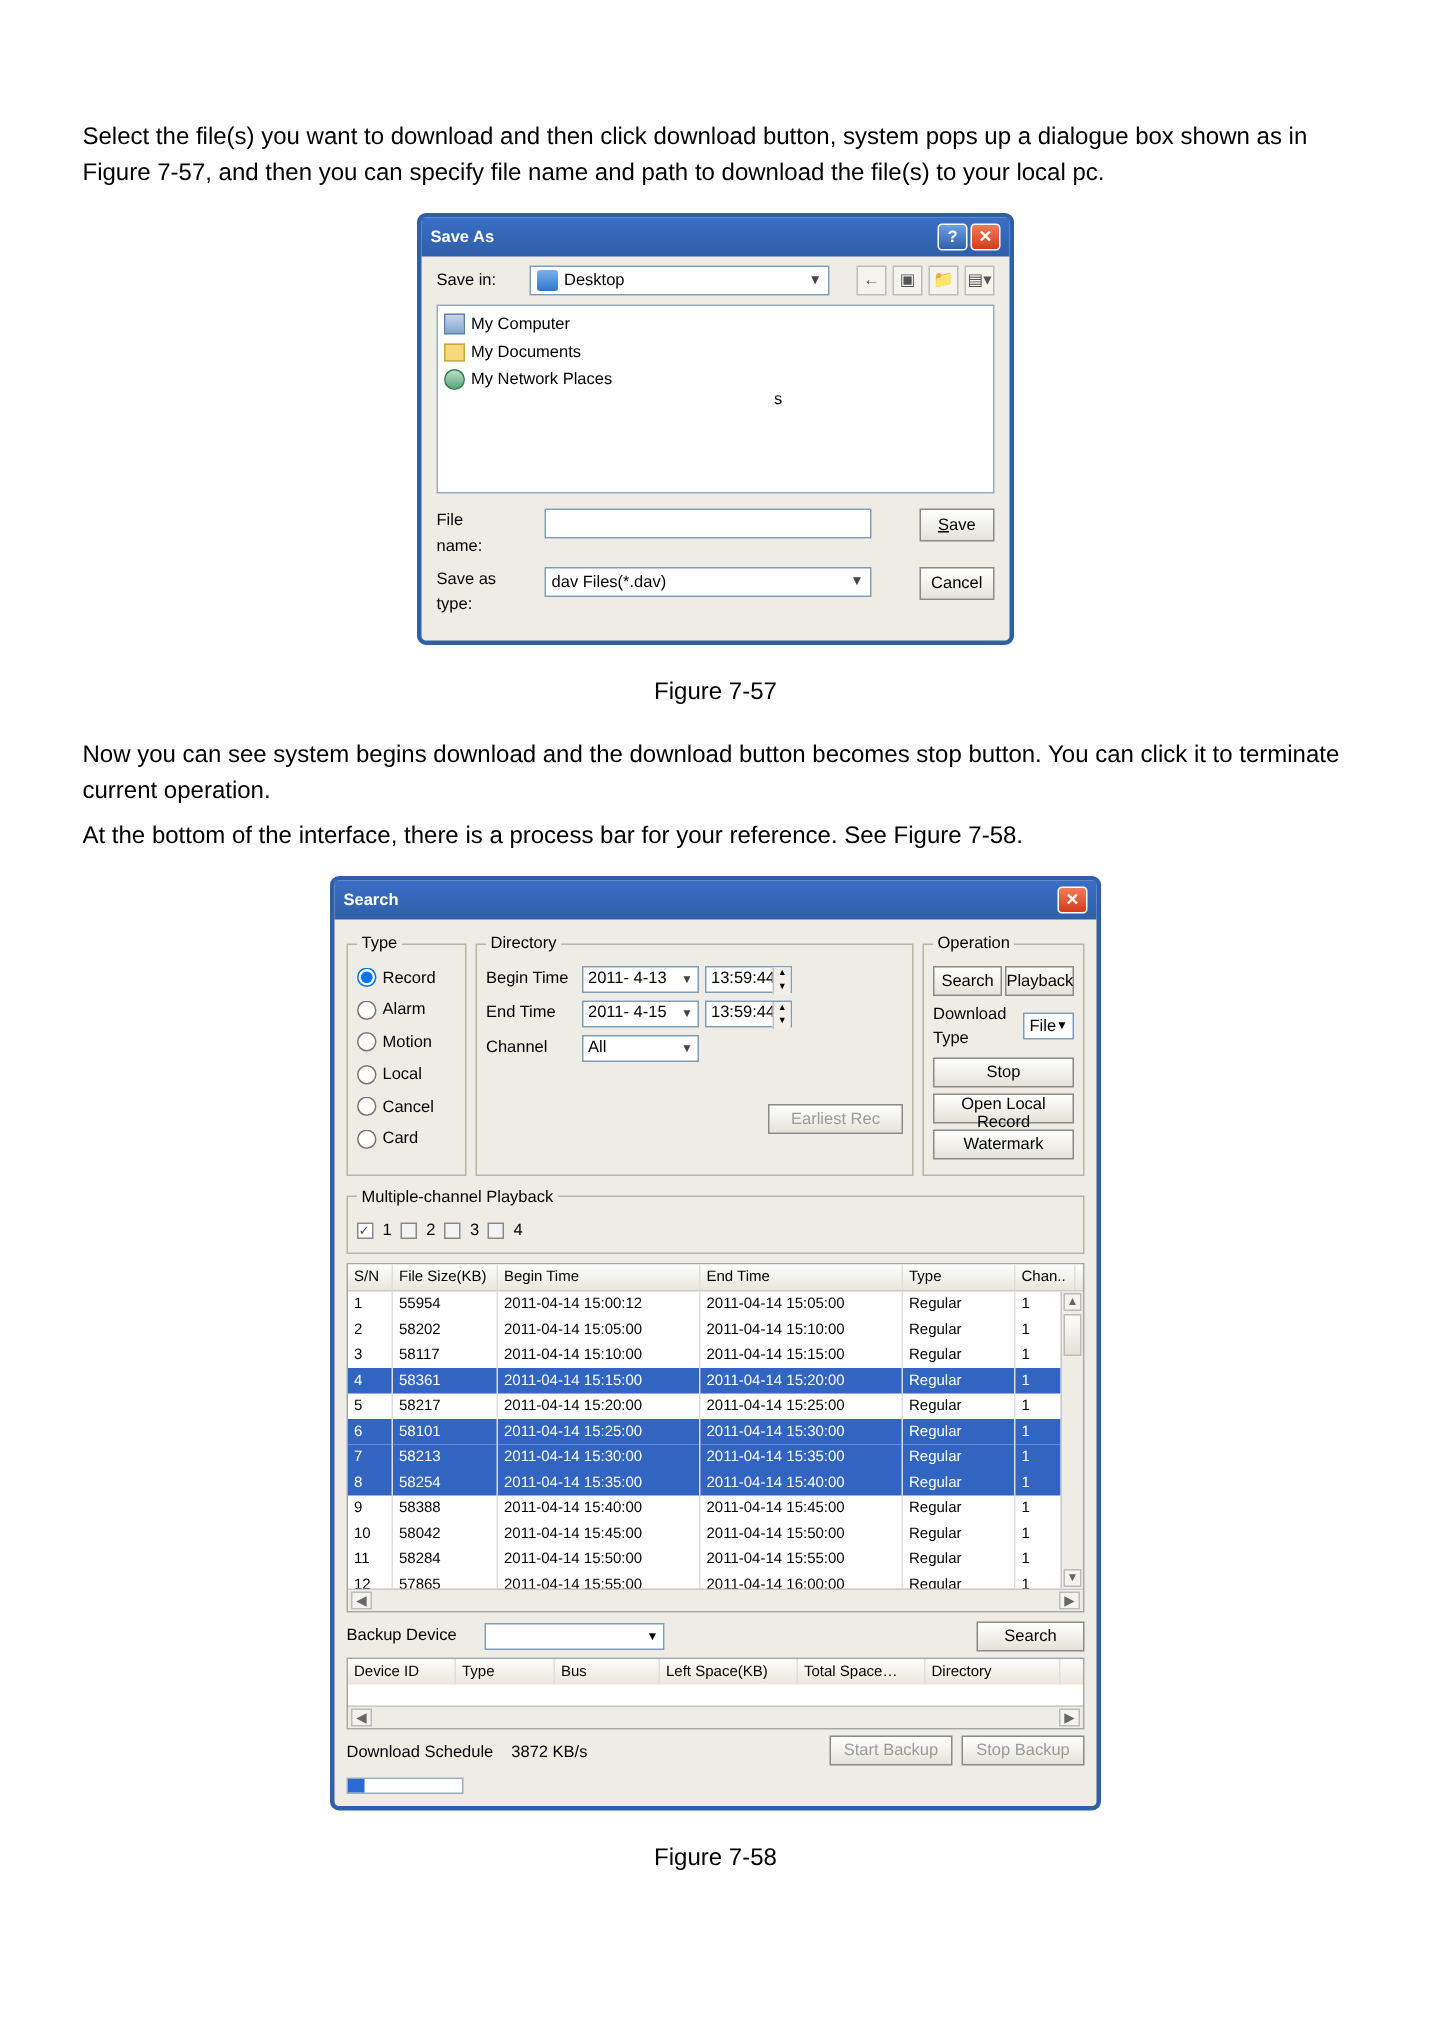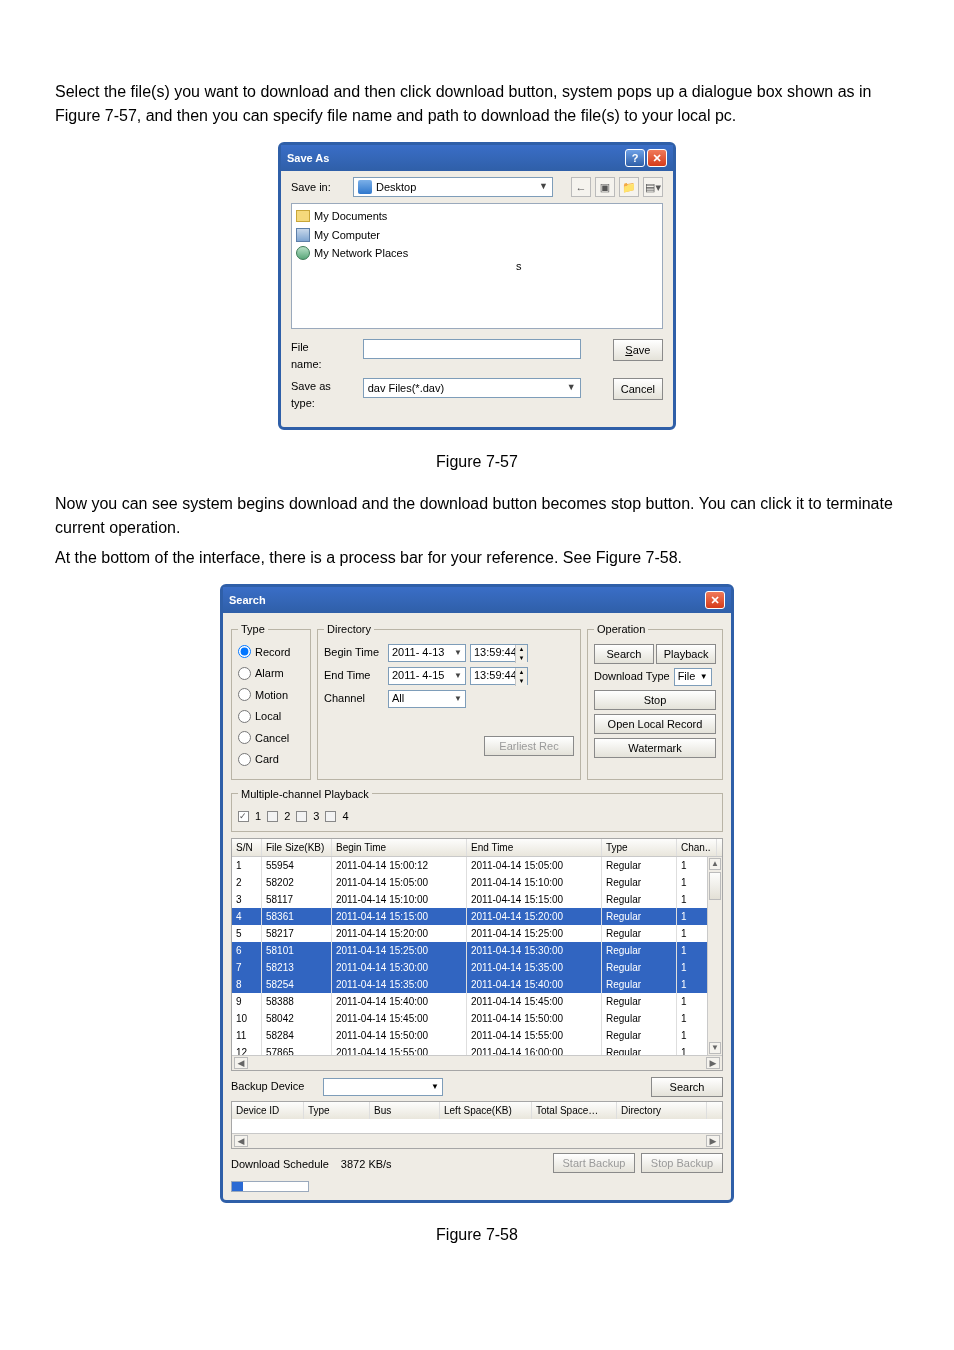--- a/index.html
+++ b/index.html
@@ -111,21 +111,21 @@
   .search-body{ padding:8px; }
   .panel-row{ display:flex; gap:6px; margin-bottom:6px;}
   fieldset.grp{
     border:1px solid #b9b4a6;
     padding:6px;
     font-size:11px;
   }
   fieldset.grp legend{ font-size:11px; padding:0 3px; }
   .grp-type{ width:80px;}
   .grp-param{ flex:1;}
-  .grp-op{ width:136px;}
+  .grp-op{ width:108px;}
   .radio-row{ display:flex; align-items:center; gap:4px; margin-bottom:5px; font-size:11px;}
   .radio-row input{ margin:0; }
   .prow{ display:flex; align-items:center; gap:4px; margin-bottom:5px; font-size:11px;}
   .plabel{ width:60px;}
   .pcombo{
     width:78px;height:18px;border:1px solid #7e9db9;background:#fff;
     display:flex;align-items:center;padding:0 3px;
   }
   .pcombo .caret{margin-left:auto;font-size:8px;color:#444;}
   .pspin{
@@ -219,26 +219,26 @@
         </div>
         <div class="sa-tools">
           <span class="tool-ico">←</span>
           <span class="tool-ico">▣</span>
           <span class="tool-ico">📁</span>
           <span class="tool-ico">▤▾</span>
         </div>
       </div>
       <div class="sa-list">
         <div class="item">
+            <span class="i-comp"></span>
+            <span>My Computer</span>
+          </div>
+        <div class="item">
             <span class="i-fold"></span>
             <span>My Documents</span>
-          </div>
-        <div class="item">
-            <span class="i-comp"></span>
-            <span>My Computer</span>
           </div>
         <div class="item">
             <span class="i-net"></span>
             <span>My Network Places</span>
           </div>
         <div class="sletter">s</div>
       </div>
       <div class="sa-in">
         <span class="lbl">File name:</span>
         <input type="text" value="" style="">

